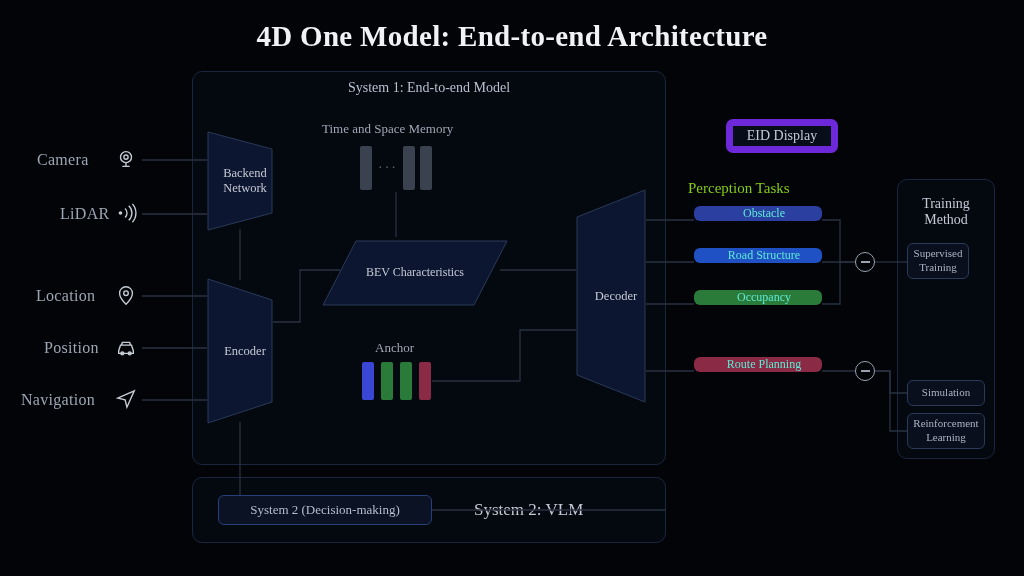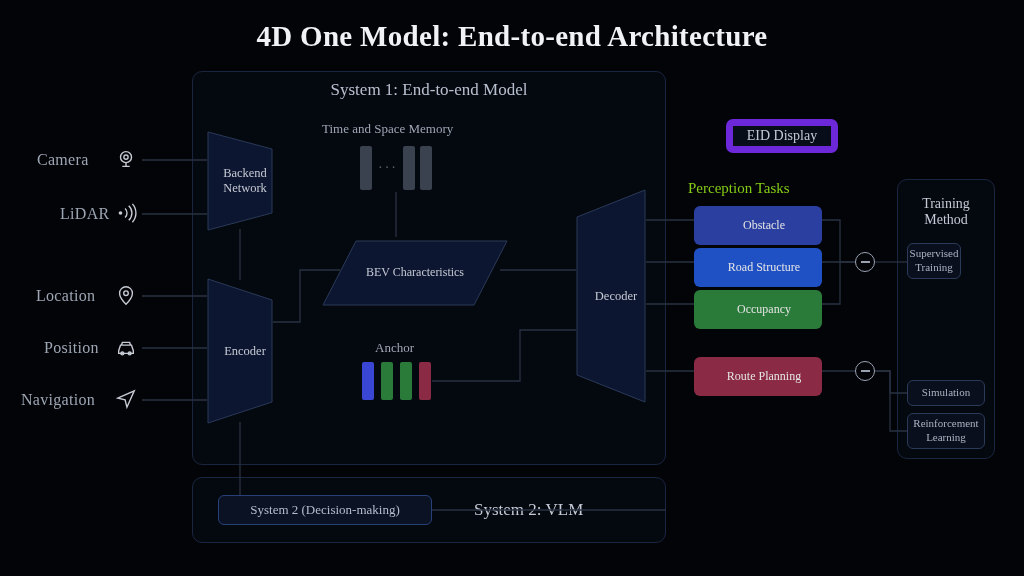--- a/index.html
+++ b/index.html
@@ -7,41 +7,41 @@
   .stage{position:relative;width:1024px;height:576px;font-family:Liberation Serif, serif;}
   .title{position:absolute;top:20px;left:0;right:0;text-align:center;font-size:29px;font-weight:600;color:#f0f2f5;letter-spacing:.3px;}
 
   
   .ilabel{position:absolute;font-size:16px;color:#9ea6b4;letter-spacing:.3px;}
   .iicon{position:absolute;width:22px;height:22px;display:flex;align-items:center;justify-content:center;}
   .iicon svg{stroke:#c8ccd5;fill:none;stroke-width:1.5;}
 
   
   .panel{position:absolute;border:1px solid #1a2640;border-radius:10px;background:rgba(10,18,36,.25);}
-  .panel-title{position:absolute;top:8px;left:0;right:0;text-align:center;font-size:17px;color:#b8c0cf;}
+  .panel-title{position:absolute;top:8px;left:0;right:0;text-align:center;font-size:14px;color:#b8c0cf;}
   .ptlabel{position:absolute;font-size:15px;color:#84cc16;}
   .subbox{position:absolute;border:1px solid #2a3a58;border-radius:6px;background:rgba(14,22,42,.55);display:flex;align-items:center;justify-content:center;font-size:11px;color:#aab2c2;text-align:center;line-height:1.25;}
 
   
   .trap{position:absolute;}
   .trap svg{display:block;}
   .trap .lbl{position:absolute;top:0;left:0;right:0;bottom:0;display:flex;align-items:center;justify-content:center;font-size:12.5px;color:#c4c9d4;text-align:center;line-height:1.2;padding-left:10px;}
 
   
   .para{position:absolute;}
   .para svg{display:block;}
   .para .lbl{position:absolute;top:0;left:0;right:0;bottom:0;display:flex;align-items:center;justify-content:center;font-size:12px;color:#c4c9d4;}
 
   .memlbl{position:absolute;font-size:13px;color:#9ea6b4;}
   .membar{position:absolute;width:12px;background:#3a4250;border-radius:2px;}
   .memdots{position:absolute;font-size:14px;color:#5a6170;letter-spacing:2px;}
   .anchlbl{position:absolute;font-size:13px;color:#9ea6b4;}
   .abar{position:absolute;width:12px;height:38px;border-radius:2px;}
 
-  .taskbtn{position:absolute;width:128px;height:39px;border-radius:6px;display:flex;align-items:center;justify-content:center;font-size:12px;color:#e5e5e5;padding-left:12px;}
+  .taskbtn{position:absolute;width:128px;height:15px;border-radius:6px;display:flex;align-items:center;justify-content:center;font-size:12px;color:#5eead4;padding-left:12px;}
   .eid{position:absolute;border:7px solid #6d28d9;border-radius:7px;background:rgba(16,24,48,.45);display:flex;align-items:center;justify-content:center;font-size:14px;color:#c4cad6;}
   .sys2btn{position:absolute;border:1px solid #28407a;border-radius:6px;background:rgba(18,28,58,.5);display:flex;align-items:center;justify-content:center;font-size:13px;color:#b4bccd;}
 
   .minus{position:absolute;width:20px;height:20px;border:1.5px solid #9aa2b2;border-radius:50%;display:flex;align-items:center;justify-content:center;}
   .minus::after{content:"";width:9px;height:1.5px;background:#9aa2b2;}
 
   svg.wires{position:absolute;top:0;left:0;width:1024px;height:576px;pointer-events:none;}
   svg.wires line, svg.wires path{stroke:#2a3242;stroke-width:1.3;fill:none;}
 </style>
 </head>
@@ -144,21 +144,21 @@
 <div class="taskbtn" style="left:694px;top:290px;background:#2a7a3a">Occupancy</div>
 <div class="taskbtn" style="left:694px;top:357px;background:#8a2a44">Route Planning</div>
 
 <div class="minus" style="left:855px;top:252px"></div>
 <div class="minus" style="left:855px;top:361px"></div>
 
 <div class="panel" style="left:897px;top:179px;width:98px;height:280px">
   <div style="position:absolute;top:16px;left:0;right:0;text-align:center;font-size:14px;color:#c4cad6;white-space:pre-line">Training
 Method</div>
 </div>
-<div class="subbox" style="left:907px;top:243px;width:54px;height:36px;white-space:pre-line">Supervised
+<div class="subbox" style="left:907px;top:243px;width:62px;height:36px;white-space:pre-line">Supervised
 Training</div>
 <div class="subbox" style="left:907px;top:380px;width:78px;height:26px">Simulation</div>
 <div class="subbox" style="left:907px;top:413px;width:78px;height:36px;white-space:pre-line">Reinforcement
 Learning</div>
 
 <svg class="wires">
 
   <line x1="142" y1="160" x2="207" y2="160"></line>
   <line x1="142" y1="214" x2="207" y2="214"></line>
   <line x1="142" y1="296" x2="207" y2="296"></line>

